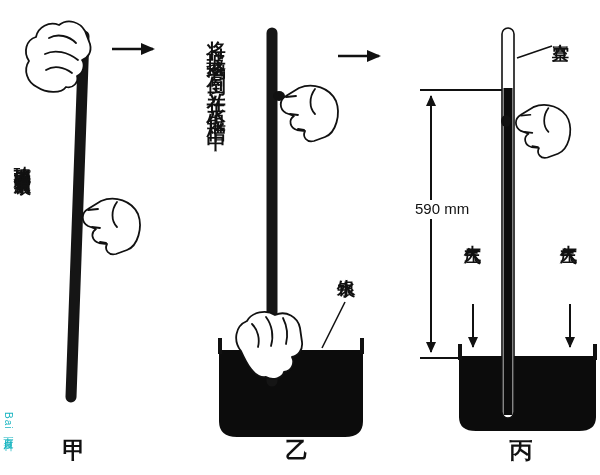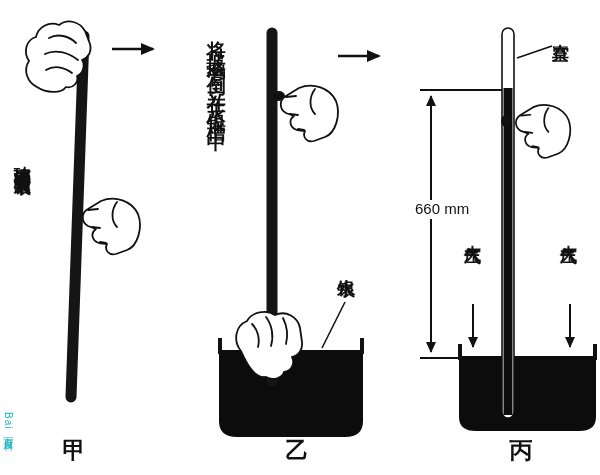--- a/index.html
+++ b/index.html
@@ -115,21 +115,21 @@
     <line x1="552" y1="46" x2="517" y2="58" stroke="#111111" stroke-width="1.6"></line>
 
     <line x1="473" y1="304" x2="473" y2="347" stroke="#111111" stroke-width="2" marker-end="url(#ah-small)"></line>
     <line x1="570" y1="304" x2="570" y2="347" stroke="#111111" stroke-width="2" marker-end="url(#ah-small)"></line>
   </svg>
 
   <div class="label vtext side-jia">玻璃管中装满水银</div>
   <div class="label vtext side-yi">将玻璃管倒立在水银槽中</div>
   <div class="label vtext mercury-label">水银</div>
   <div class="label vtext vacuum-label">真空</div>
-  <div class="label height-label">660 mm</div>
+  <div class="label height-label">590 mm</div>
   <div class="label vtext pressure-left">大气压</div>
   <div class="label vtext pressure-right">大气压</div>
 
   <div class="label caption cap-jia">甲</div>
   <div class="label caption cap-yi">乙</div>
   <div class="label caption cap-bing">丙</div>
 
   <div class="watermark">Bai百度百科</div>
 </div>
 

